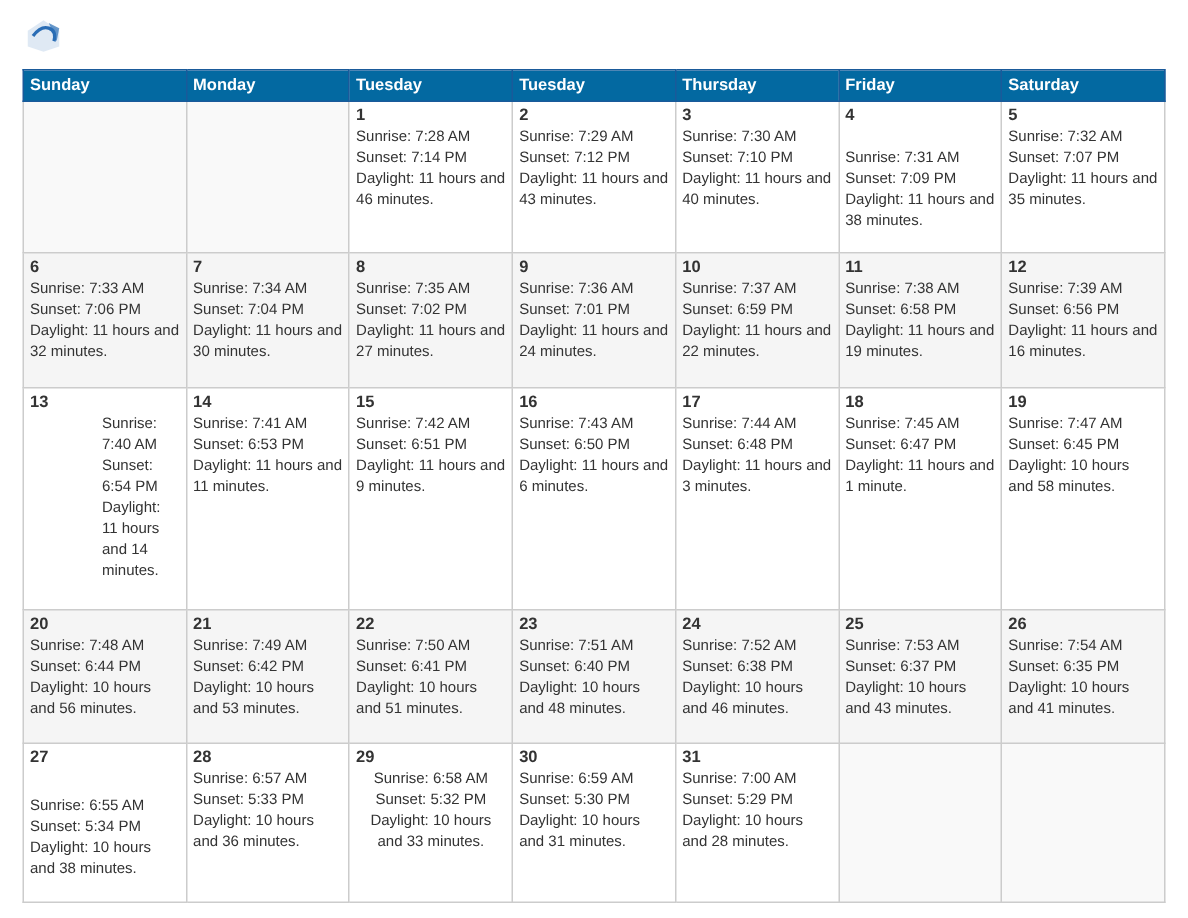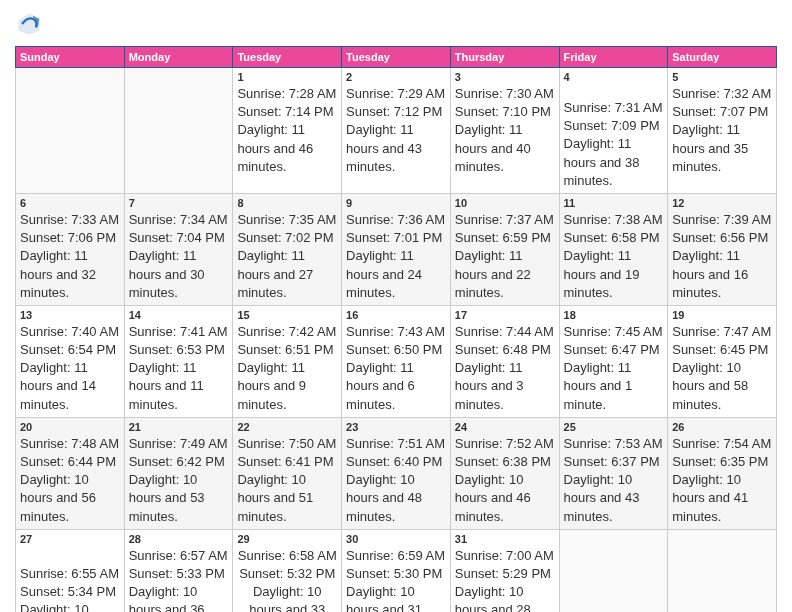--- a/index.html
+++ b/index.html
@@ -81,32 +81,32 @@
     .calendar td.empty {
       background: #f9f9f9;
     }
     .day-num {
       font-size: 11px;
       font-weight: bold;
       display: block;
       margin-bottom: 2px;
     }
     .day-info {
-      font-size: 13px;
+      font-size: 10px;
       line-height: 1.4;
       color: #333;
     }
     tr:nth-child(even) td {
       background: #f5f5f5;
     }
     tr:nth-child(odd) td {
       background: #fff;
     }
     .calendar thead tr th {
-      background: #ec4899;
+      background: #0369a1;
     }
   </style>
 </head>
 <body>
 
 <div class="page">
   <div class="header">
     <div class="logo">
       <svg class="logo-icon" viewBox="0 0 32 32">
         <rect x="0" y="0" width="32" height="32" fill="white"></rect>
@@ -212,21 +212,21 @@
           <td>
             <span class="day-num">12</span>
             <div class="day-info" style="white-space: pre-line;">Sunrise: 7:39 AM
 Sunset: 6:56 PM
 Daylight: 11 hours and 16 minutes.</div>
           </td>
         </tr>
         <tr>
           <td>
             <span class="day-num">13</span>
-            <div class="day-info" style="white-space: pre-line;">Sunrise: 7:40 AM
+            <div class="day-info" style="white-space: pre-line; margin-left: 48px;">Sunrise: 7:40 AM
 Sunset: 6:54 PM
 Daylight: 11 hours and 14 minutes.</div>
           </td>
           <td>
             <span class="day-num">14</span>
             <div class="day-info" style="white-space: pre-line;">Sunrise: 7:41 AM
 Sunset: 6:53 PM
 Daylight: 11 hours and 11 minutes.</div>
           </td>
           <td>

